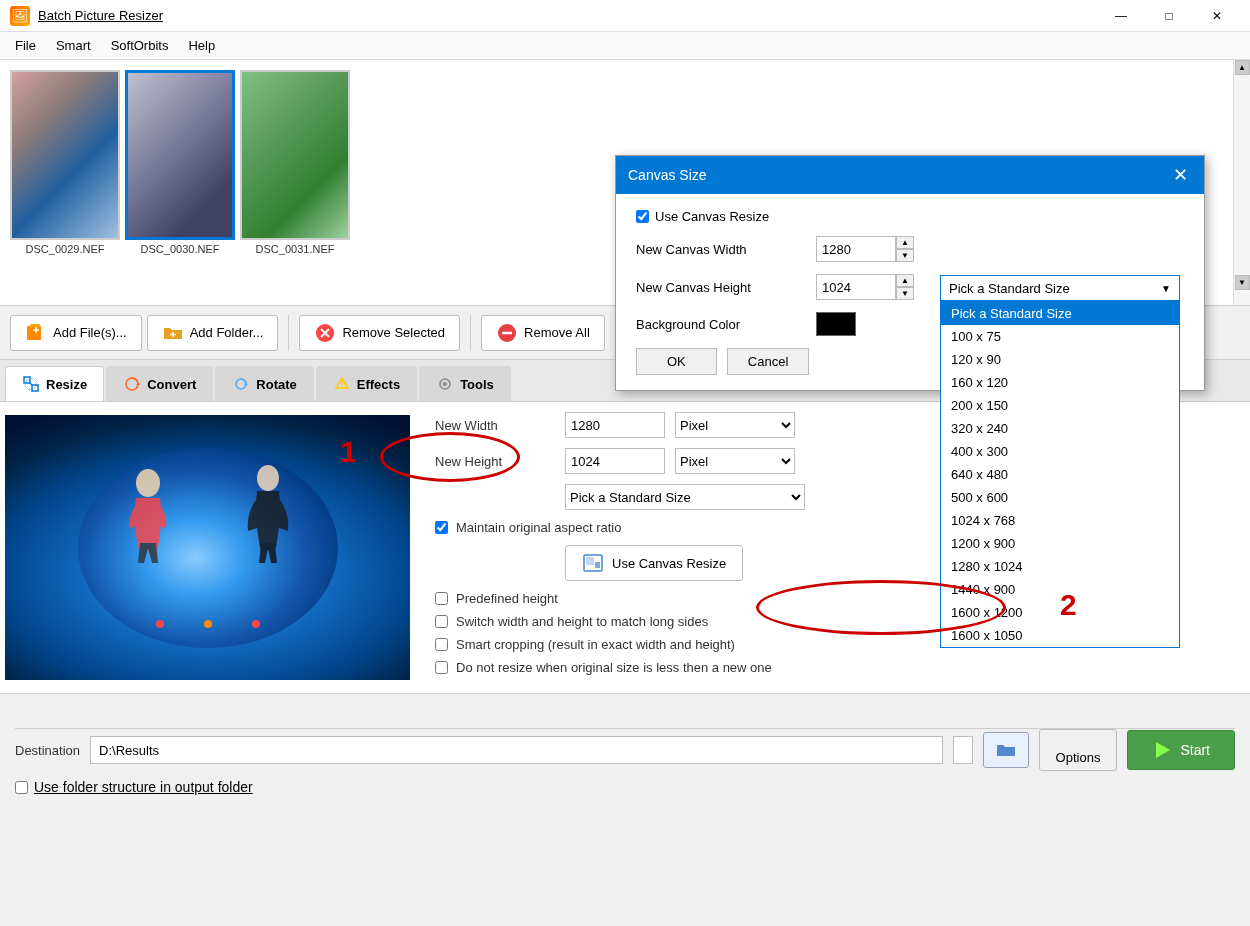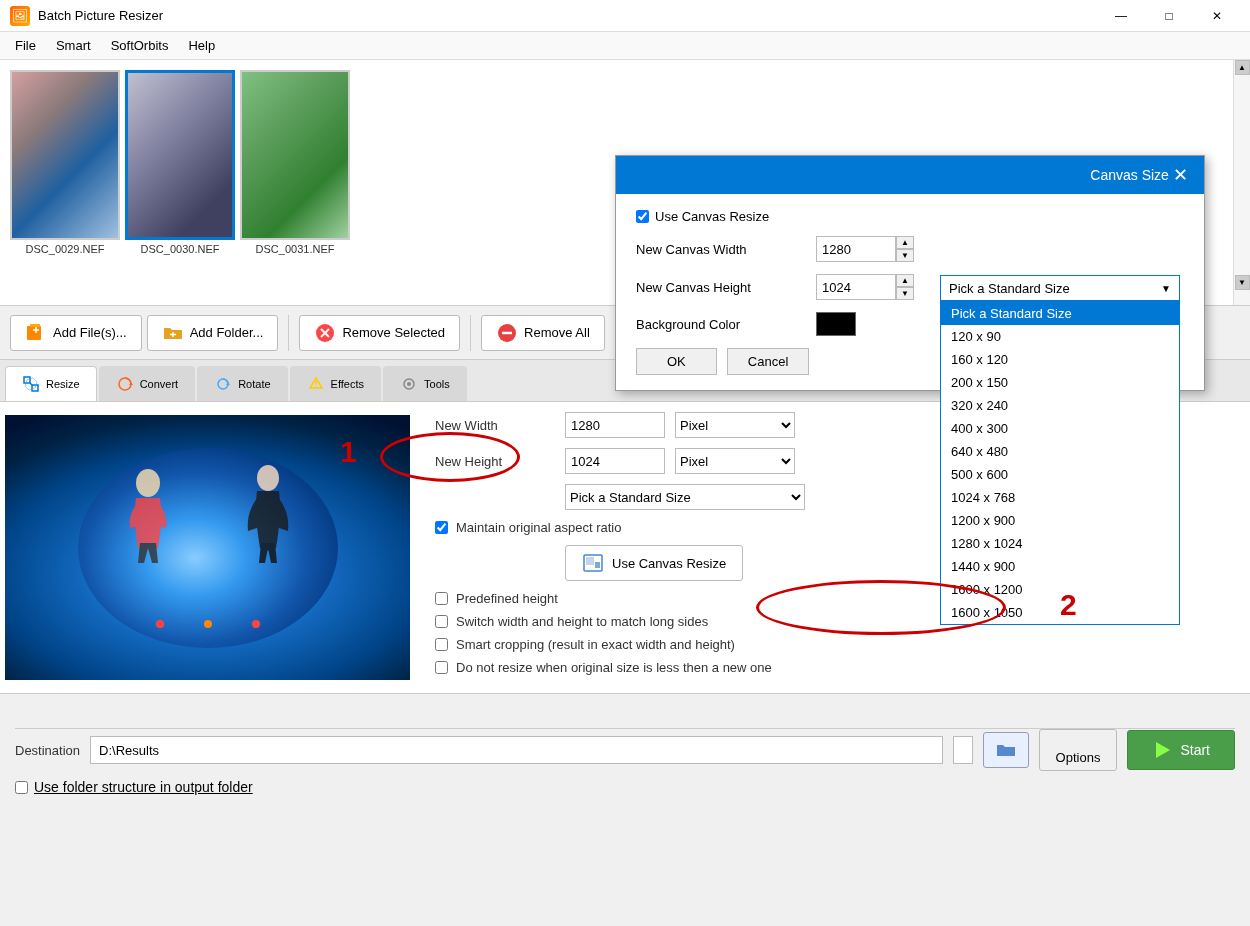--- a/index.html
+++ b/index.html
@@ -1,21 +1,21 @@
 <!DOCTYPE html>
 <html><head>
   <meta charset="utf-8">
   <style>
     * { box-sizing: border-box; margin: 0; padding: 0; }
     body { font-family: 'Segoe UI', Tahoma, sans-serif; font-size: 13px; background: #f0f0f0; width: 1250px; height: 926px; overflow: hidden; }
     
     
     .title-bar { background: #fff; height: 32px; display: flex; align-items: center; padding: 0 10px; border-bottom: 1px solid #ddd; }
     .title-bar-icon { width: 20px; height: 20px; background: linear-gradient(135deg, #ff6600, #ffaa00); border-radius: 3px; margin-right: 8px; display: flex; align-items: center; justify-content: center; font-size: 10px; color: white; }
-    .title-bar-text { font-size: 13px; flex: 1; }
+    .title-bar-text { font-size: 13px; flex: 1; text-decoration: underline; }
     .title-bar-controls { display: flex; gap: 2px; }
     .title-btn { width: 46px; height: 32px; border: none; background: transparent; cursor: pointer; font-size: 12px; display: flex; align-items: center; justify-content: center; }
 
     
     .menu-bar { background: #f9f9f9; height: 28px; display: flex; align-items: center; padding: 0 5px; border-bottom: 1px solid #ddd; }
     .menu-item { padding: 4px 10px; cursor: pointer; border-radius: 3px; font-size: 13px; }
 
     
     .top-area { display: flex; position: relative; background: #fff; }
     .thumbnail-strip { display: flex; padding: 10px; gap: 5px; background: #fff; width: 620px; height: 240px; align-items: flex-start; }
@@ -28,21 +28,21 @@
     .thumb-label { font-size: 11px; margin-top: 3px; color: #333; }
 
     
     .toolbar { display: flex; align-items: center; background: #f0f0f0; border-top: 1px solid #ccc; border-bottom: 1px solid #ccc; padding: 5px 10px; gap: 5px; height: 55px; }
     .toolbar-btn { display: flex; align-items: center; gap: 6px; padding: 6px 14px; background: #fff; border: 1px solid #bbb; cursor: pointer; border-radius: 3px; font-size: 13px; min-width: 60px; }
     .toolbar-icon { width: 22px; height: 22px; display: flex; align-items: center; justify-content: center; font-size: 16px; }
     .toolbar-separator { width: 1px; height: 36px; background: #ccc; margin: 0 5px; }
 
     
     .tab-bar { display: flex; background: #e8e8e8; border-bottom: 1px solid #ccc; padding: 0 5px; height: 42px; align-items: flex-end; }
-    .tab { display: flex; align-items: center; gap: 6px; padding: 8px 16px; cursor: pointer; border: 1px solid transparent; border-bottom: none; font-size: 11px; background: #d8d8d8; border-radius: 4px 4px 0 0; margin-right: 2px; }
+    .tab { display: flex; align-items: center; gap: 6px; padding: 8px 16px; cursor: pointer; border: 1px solid transparent; border-bottom: none; font-size: 13px; background: #d8d8d8; border-radius: 4px 4px 0 0; margin-right: 2px; font-weight: bold; }
     .tab.active { background: #fff; border-color: #ccc; }
     .tab-icon { width: 18px; height: 18px; display: flex; align-items: center; justify-content: center; }
 
     
     .content-area { display: flex; flex: 1; background: #fff; }
     .left-preview { width: 415px; background: #fff; display: flex; align-items: center; justify-content: center; overflow: hidden; }
 
     .right-panel { flex: 1; padding: 10px 20px; }
     
     
@@ -68,21 +68,21 @@
     .bottom-bar { display: flex; align-items: center; background: #f0f0f0; border-top: 1px solid #ccc; padding: 8px 15px; gap: 10px; height: 55px; }
     .dest-label { font-size: 13px; color: #333; }
     .dest-input { flex: 1; height: 28px; border: 1px solid #bbb; padding: 0 8px; font-size: 13px; background: #fff; }
     .bottom-btn { width: 50px; height: 36px; background: #f0f0f0; border: 1px solid #bbb; cursor: pointer; display: flex; align-items: center; justify-content: center; font-size: 16px; border-radius: 3px; }
     .options-btn { padding: 20px 16px; background: #f0f0f0; border: 1px solid #bbb; cursor: pointer; font-size: 13px; border-radius: 3px; height: 36px; }
     
     .start-btn { padding: 6px 24px; background: #4a9e4a; border: 1px solid #3a8a3a; cursor: pointer; font-size: 14px; color: white; border-radius: 3px; height: 40px; display: flex; align-items: center; gap: 8px; }
     
     .checkbox-row-bottom { display: flex; align-items: center; margin-left: 10px; }
     .dialog { position: absolute; top: 95px; left: 615px; width: 590px; background: #fff; border: 1px solid #999; box-shadow: 3px 3px 10px rgba(0,0,0,0.3); z-index: 200; }
-    .dialog-title { background: #0078d4; color: white; padding: 8px 12px; display: flex; align-items: center; justify-content: flex-end; }
+    .dialog-title { background: #0078d4; color: white; padding: 8px 12px; display: flex; align-items: center; justify-content: space-between; }
     .dialog-title-text { font-size: 14px; font-weight: normal; }
     .dialog-close { background: none; border: none; color: white; cursor: pointer; font-size: 18px; padding: 0 4px; }
     .dialog-body { padding: 15px 20px; }
     .dialog-row { display: flex; align-items: center; margin-bottom: 12px; }
     .dialog-label { width: 180px; font-size: 13px; }
     .dialog-input-group { display: flex; align-items: center; }
     .dialog-input { width: 80px; height: 26px; border: 1px solid #bbb; padding: 0 5px; font-size: 13px; }
     .spin-buttons { display: flex; flex-direction: column; }
     .spin-btn { width: 18px; height: 13px; background: #f0f0f0; border: 1px solid #bbb; cursor: pointer; display: flex; align-items: center; justify-content: center; font-size: 8px; }
     .color-box { width: 40px; height: 24px; background: #000; border: 1px solid #666; cursor: pointer; }
@@ -192,20 +192,21 @@
       </div>
     </div>
 
     <div class="dropdown-container">
       <div class="dropdown-trigger">
         <span>Pick a Standard Size</span>
         <span class="dropdown-arrow">▼</span>
       </div>
       <div class="dropdown-list">
         <div class="dropdown-item highlighted">Pick a Standard Size</div>
+        <div class="dropdown-item">100 x 75</div>
         <div class="dropdown-item">120 x 90</div>
         <div class="dropdown-item">160 x 120</div>
         <div class="dropdown-item">200 x 150</div>
         <div class="dropdown-item">320 x 240</div>
         <div class="dropdown-item">400 x 300</div>
         <div class="dropdown-item">640 x 480</div>
         <div class="dropdown-item">500 x 600</div>
         <div class="dropdown-item">1024 x 768</div>
         <div class="dropdown-item">1200 x 900</div>
         <div class="dropdown-item">1280 x 1024</div>

